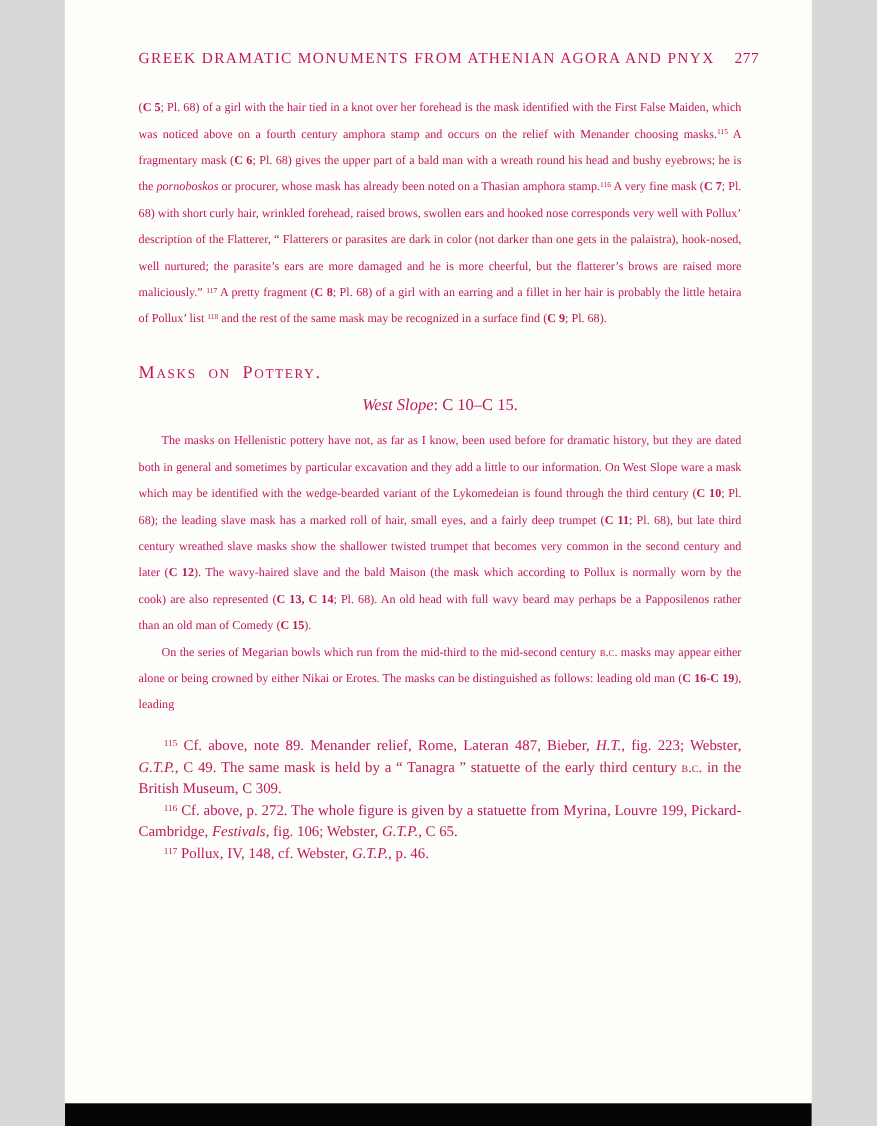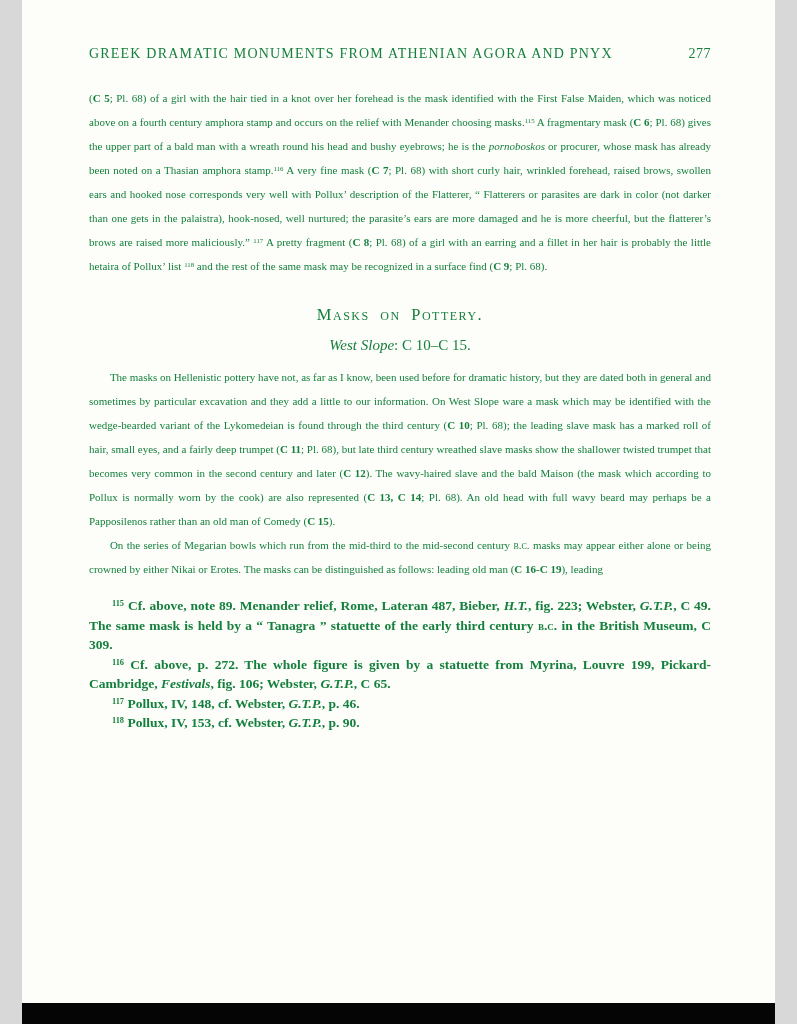--- a/index.html
+++ b/index.html
@@ -2,25 +2,25 @@
 <html><head>
 <meta charset="utf-8">
 <style>
   html, body {
     margin: 0;
     padding: 0;
     background: #d8d8d8;
   }
   .page {
     position: relative;
-    width: 753px;
+    width: 679px;
     height: 1024px;
     margin: 0 auto;
     background: #fdfdfa;
-    color: #15803d;
+    color: #be185d;
     font-family: "Liberation Serif", "DejaVu Serif", serif;
     box-sizing: border-box;
     padding: 46px 64px 0 67px;
     overflow: hidden;
   }
   .running-head {
     display: flex;
     justify-content: space-between;
     align-items: baseline;
     font-size: 14px;
@@ -42,39 +42,37 @@
   }
   .no-indent {
     text-indent: 0;
   }
   .section-heading {
     font-size: 16.5px;
     font-weight: normal;
     font-variant: small-caps;
     letter-spacing: 1.5px;
     word-spacing: 5px;
-    text-align: center;
     margin: 27px 0 9px 0;
   }
   .subheading {
     font-size: 15px;
     font-weight: normal;
     text-align: center;
     margin: 12px 0 11px 0;
   }
   .footnotes {
     margin-top: 15px;
   }
   .footnote {
     font-size: 13.5px;
     line-height: 19.5px;
     text-align: justify;
     text-indent: 1.7em;
     margin: 0;
-    font-weight: bold;
   }
   .run-b { font-weight: bold; }
   .run-i { font-style: italic; }
   .run-sc { font-variant: small-caps; }
   .run-sup {
     font-size: 0.62em;
     vertical-align: 0.45em;
     line-height: 0;
   }
   .scan-edge {
@@ -106,20 +104,19 @@
 
     <p class="body-para"><span>The masks on Hellenistic pottery have not, as far as I know, been used before for dramatic history, but they are dated both in general and sometimes by particular excavation and they add a little to our information. On West Slope ware a mask which may be identified with the wedge-bearded variant of the Lykomedeian is found through the third century (</span><span class="run-b">C 10</span><span>; Pl. 68); the leading slave mask has a marked roll of hair, small eyes, and a fairly deep trumpet (</span><span class="run-b">C 11</span><span>; Pl. 68), but late third century wreathed slave masks show the shallower twisted trumpet that becomes very common in the second century and later (</span><span class="run-b">C 12</span><span>). The wavy-haired slave and the bald Maison (the mask which according to Pollux is normally worn by the cook) are also represented (</span><span class="run-b">C 13, C 14</span><span>; Pl. 68). An old head with full wavy beard may perhaps be a Papposilenos rather than an old man of Comedy (</span><span class="run-b">C 15</span><span>).</span></p>
 
 
     <p class="body-para"><span>On the series of Megarian bowls which run from the mid-third to the mid-second century </span><span class="run-sc">b.c.</span><span> masks may appear either alone or being crowned by either Nikai or Erotes. The masks can be distinguished as follows: leading old man (</span><span class="run-b">C 16-C 19</span><span>), leading</span></p>
 
     <section class="footnotes">
       <p class="footnote"><span class="run-sup">115</span><span> Cf. above, note 89. Menander relief, Rome, Lateran 487, Bieber, </span><span class="run-i">H.T.</span><span>, fig. 223; Webster, </span><span class="run-i">G.T.P.</span><span>, C 49. The same mask is held by a “ Tanagra ” statuette of the early third century </span><span class="run-sc">b.c.</span><span> in the British Museum, C 309.</span></p>
       <p class="footnote"><span class="run-sup">116</span><span> Cf. above, p. 272. The whole figure is given by a statuette from Myrina, Louvre 199, Pickard-Cambridge, </span><span class="run-i">Festivals</span><span>, fig. 106; Webster, </span><span class="run-i">G.T.P.</span><span>, C 65.</span></p>
       <p class="footnote"><span class="run-sup">117</span><span> Pollux, IV, 148, cf. Webster, </span><span class="run-i">G.T.P.</span><span>, p. 46.</span></p>
-      <p class="footnote"><span class="run-sup">118</span><span> Pollux, IV, 153, cf. Webster, </span><span class="run-i">G.T.P.</span><span>, p. 90.</span></p>
     </section>
 
   </main>
 
   <div class="scan-edge"></div>
 
 </div>
 
 </body></html>

